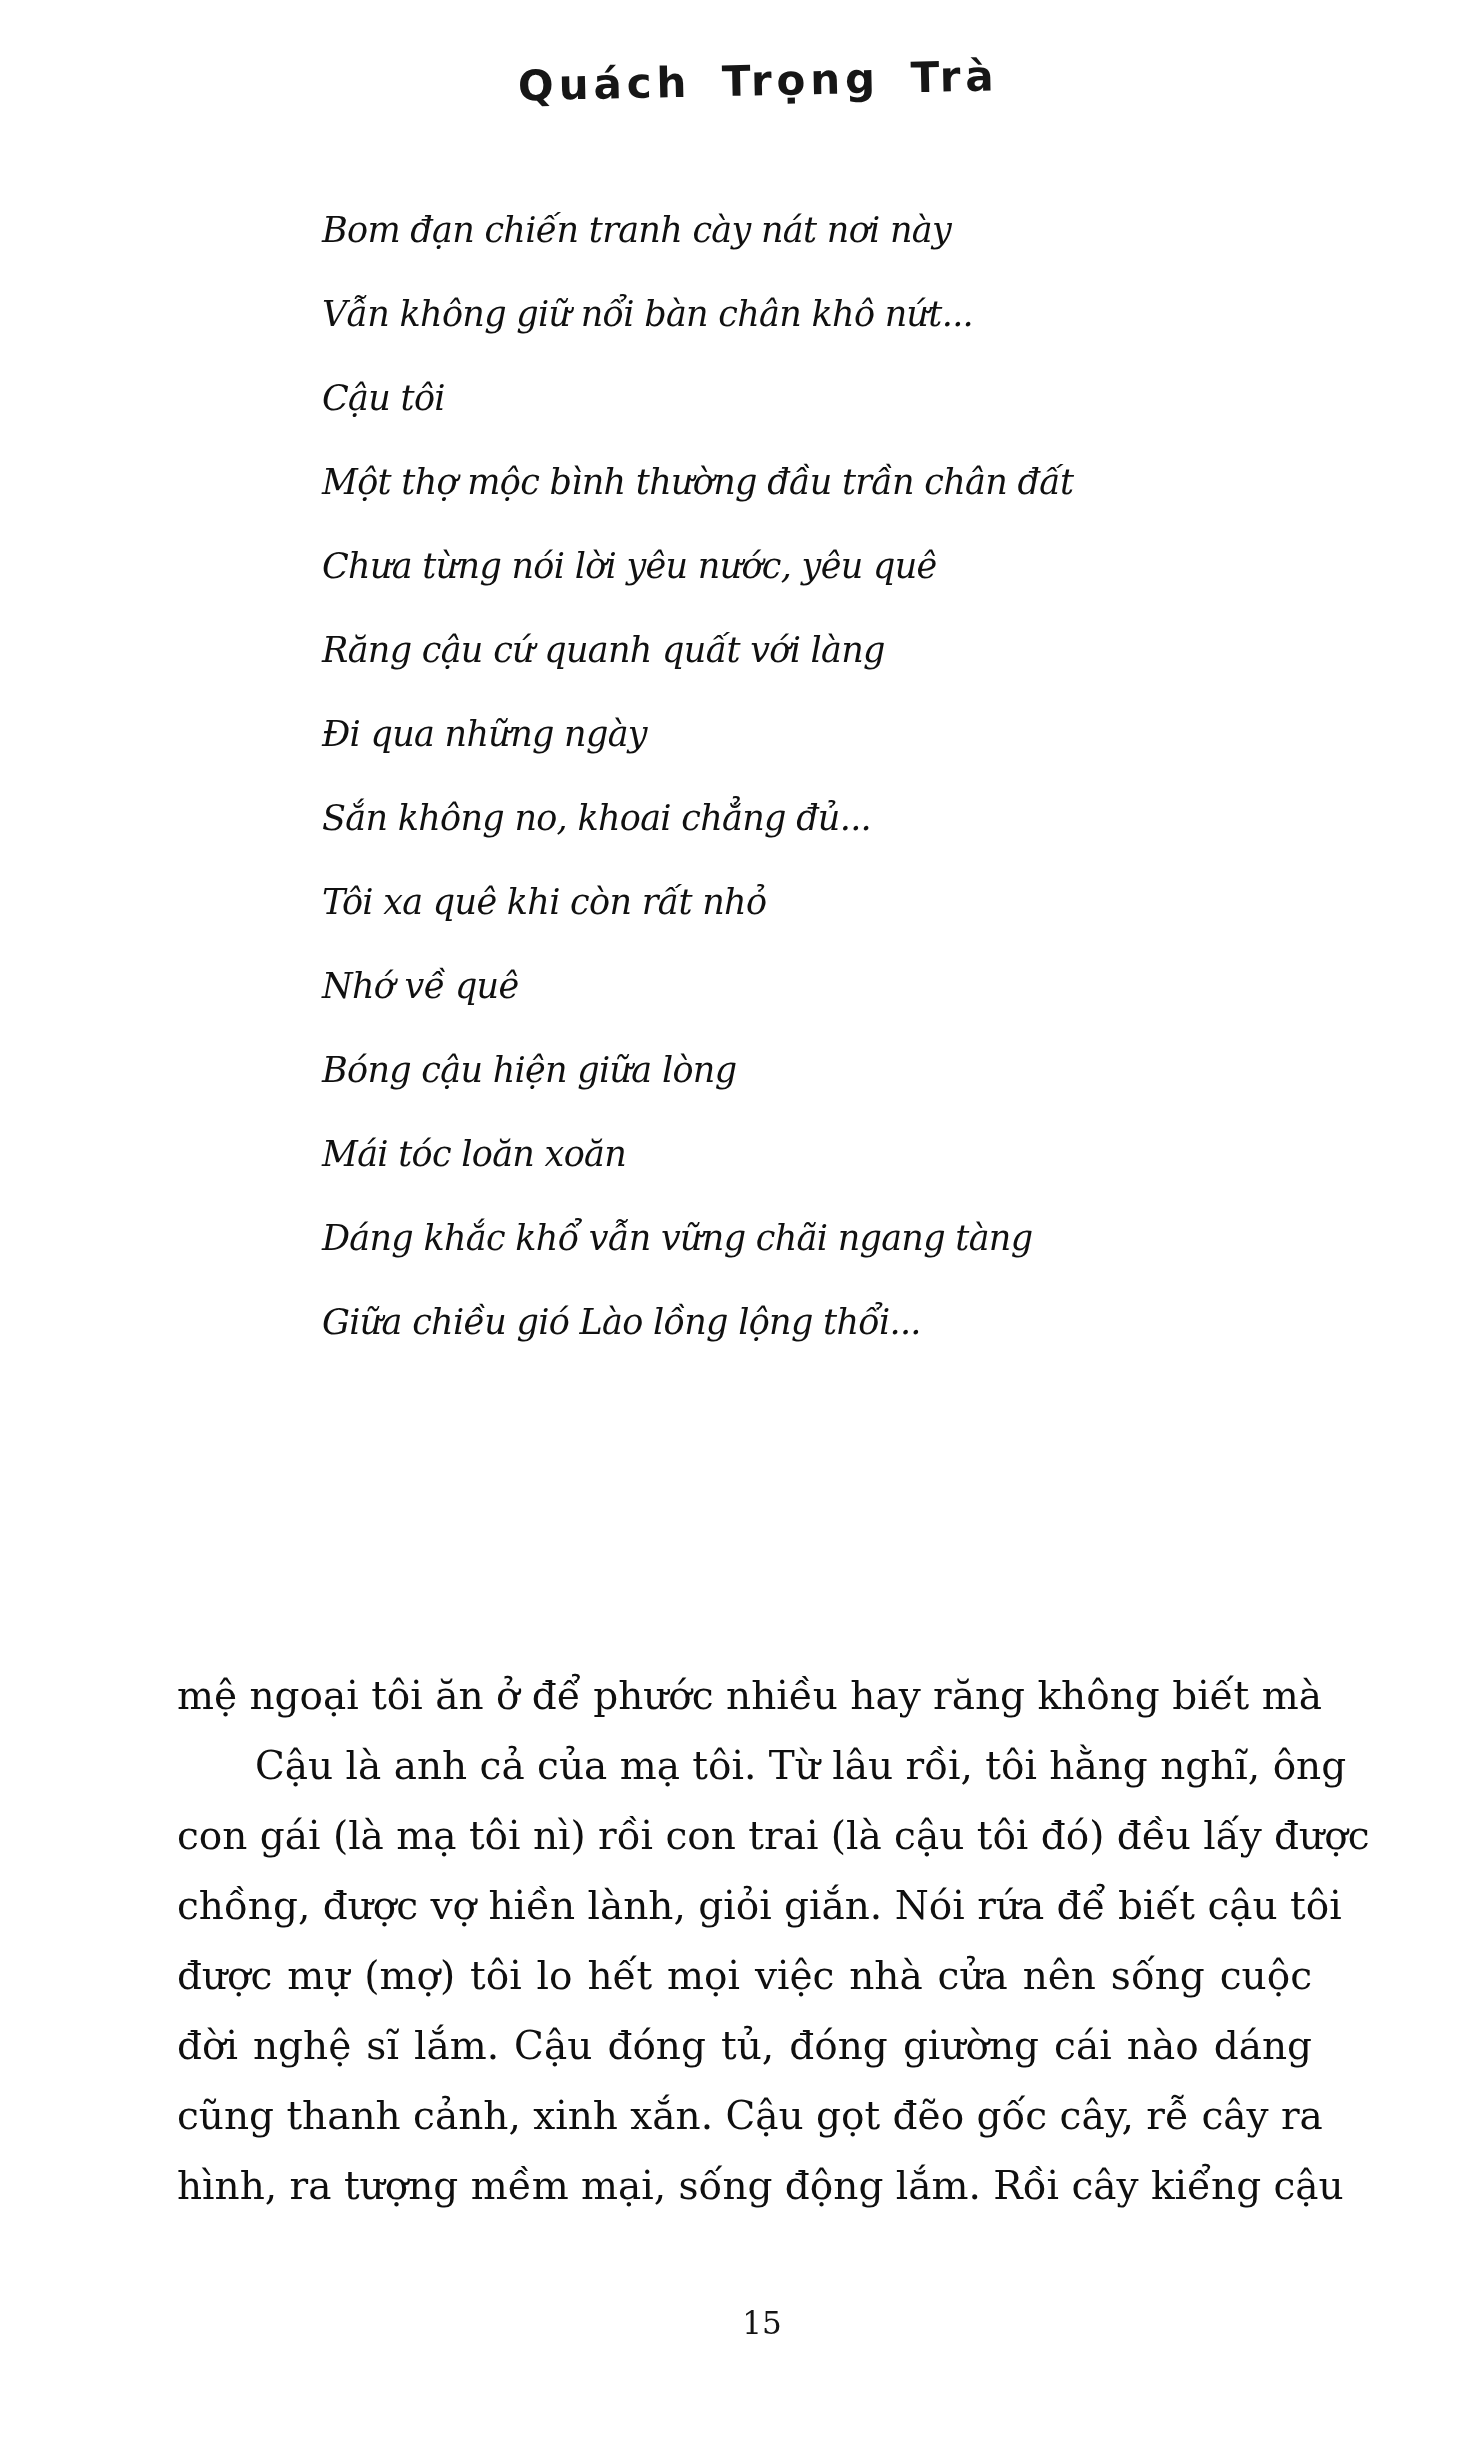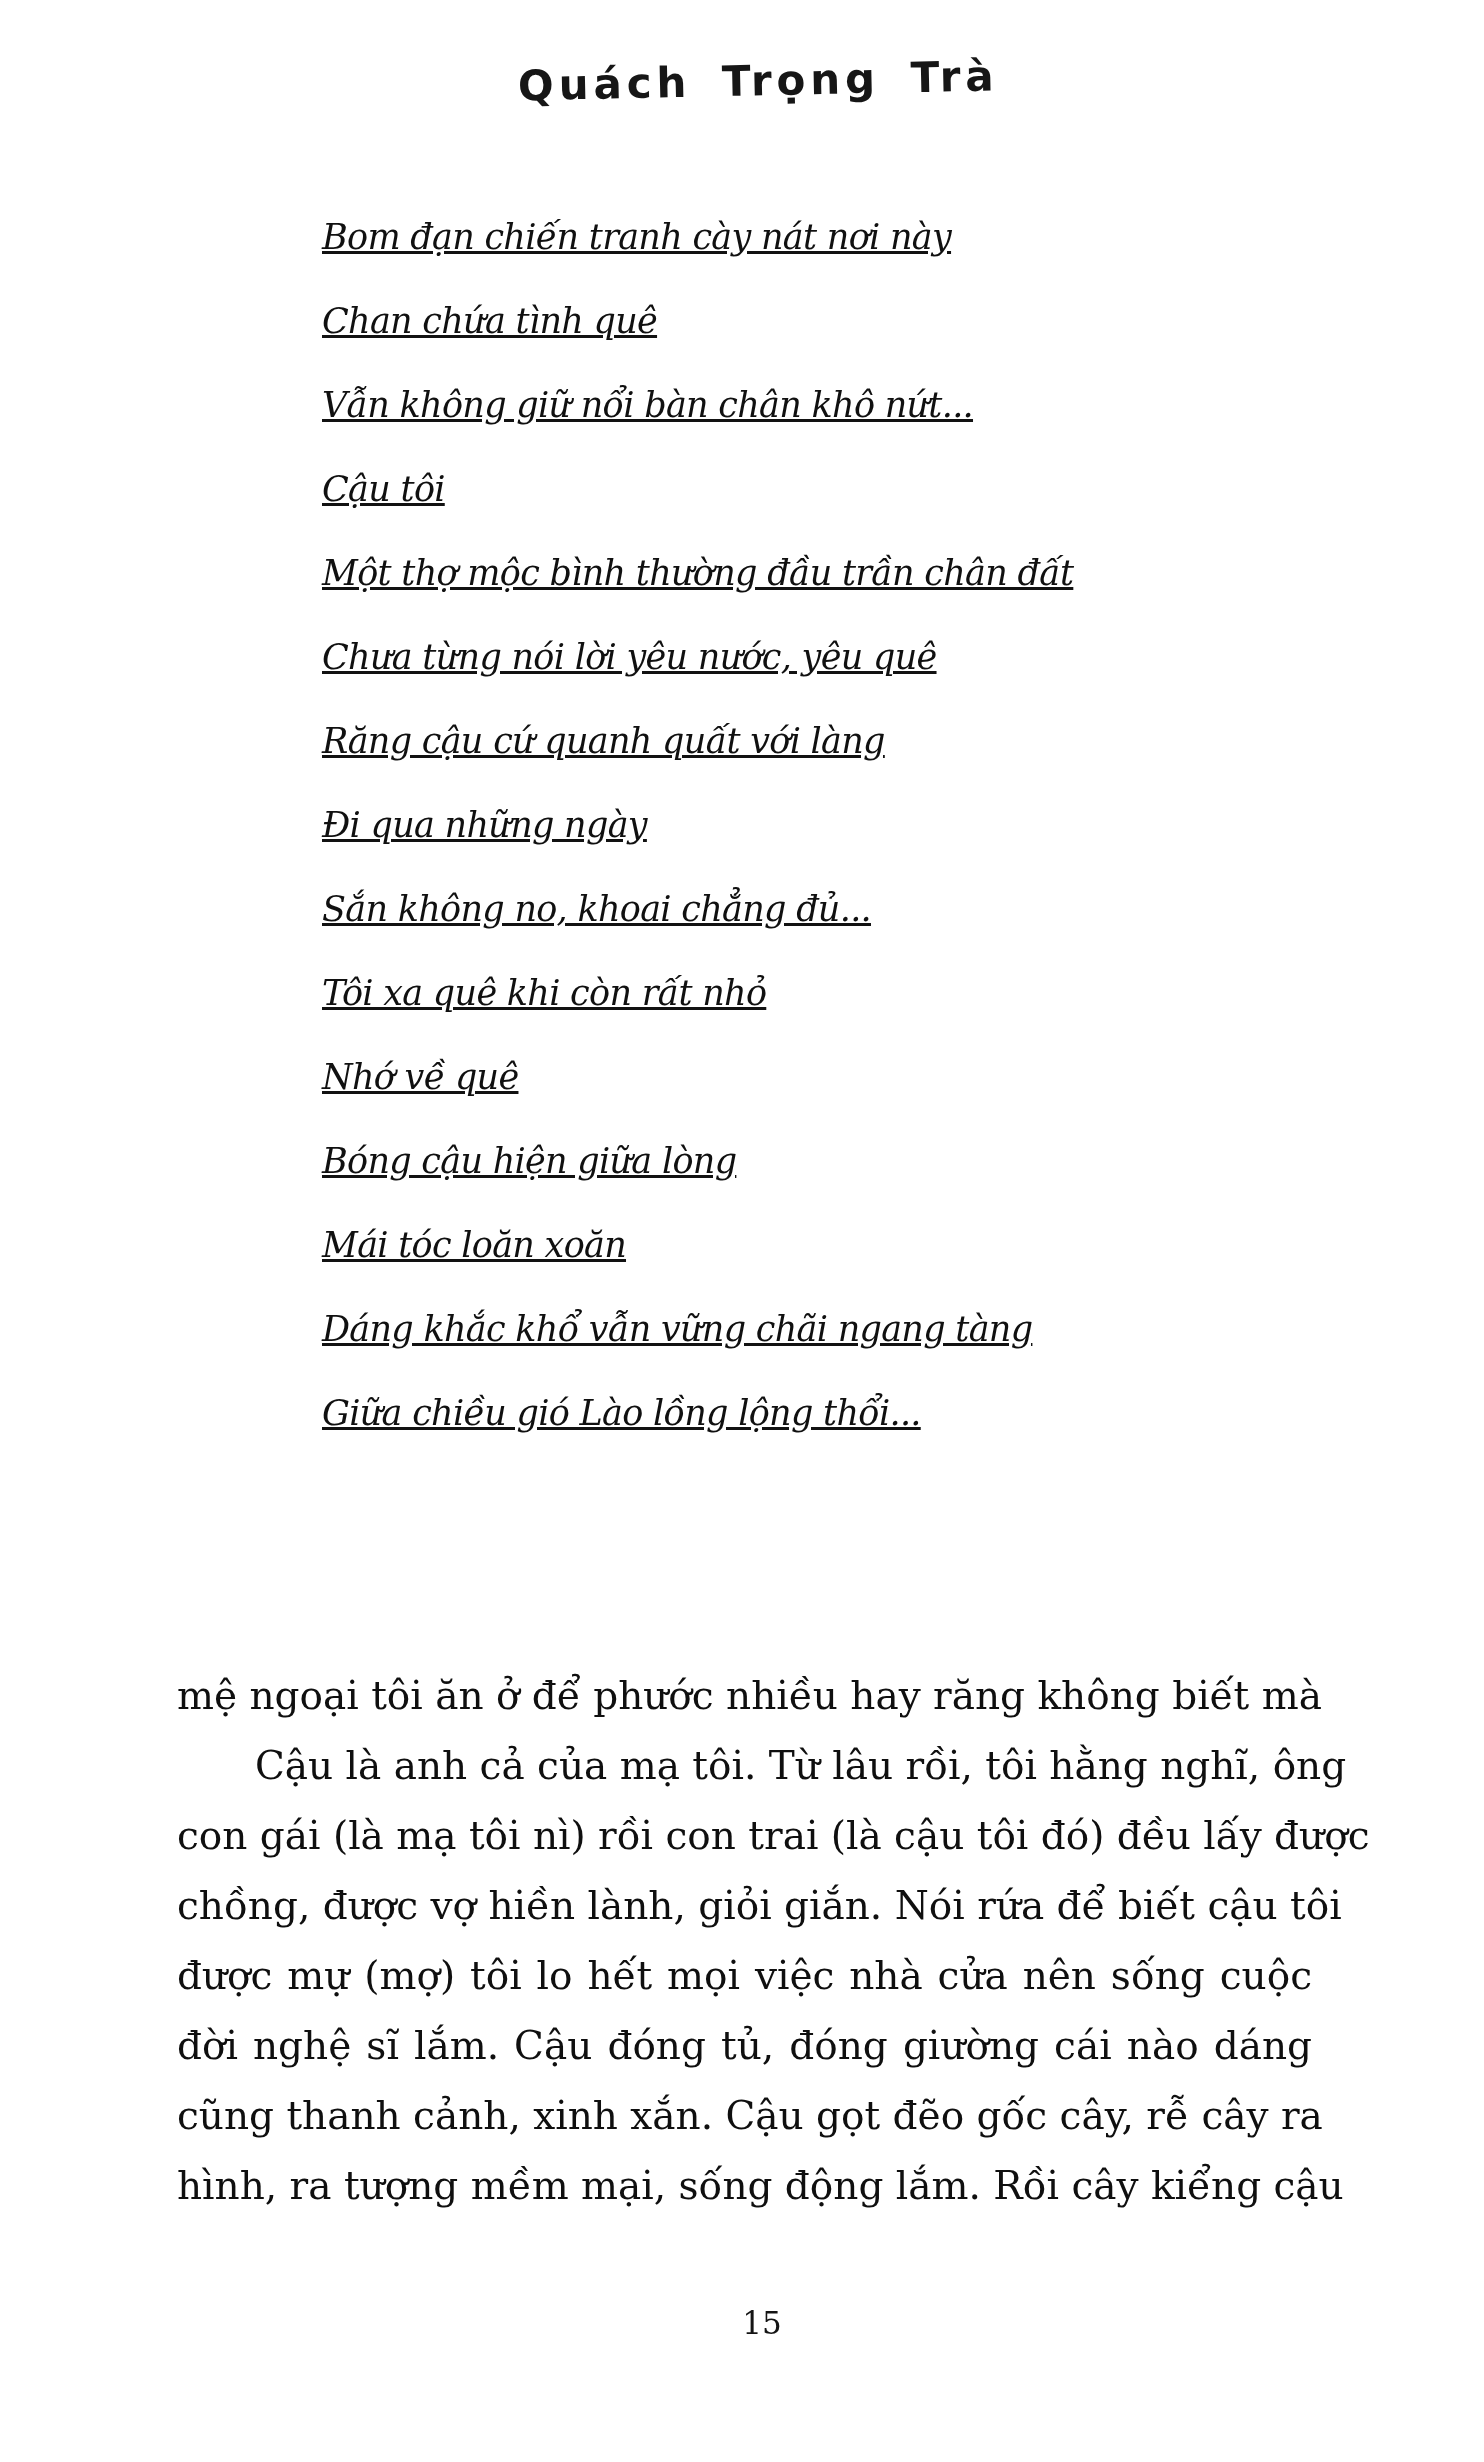--- a/index.html
+++ b/index.html
@@ -28,24 +28,23 @@
     font-weight: bold;
     letter-spacing: 4.9px;
     word-spacing: 11.2px;
     color: #161616;
     transform: rotate(-1.2deg);
     white-space: nowrap;
   }
   
   .poem {
     position: absolute;
-    top: 195px;
+    top: 188px;
     left: 322px;
     width: 910px;
-    text-decoration: underline;
   }
   .poem-line {
     height: 84px;
     line-height: 84px;
     font-style: italic;
     font-size: 35px;
     letter-spacing: -0.7px;
     white-space: nowrap;
     color: #101010;
   }
@@ -80,21 +79,20 @@
 </style>
 </head>
 <body>
 
 <div class="page">
 
   <div class="author">Quách Trọng Trà</div>
 
   <div class="poem">
     <div class="poem-line">Bom đạn chiến tranh cày nát nơi này</div>
-    <div class="poem-line">Chan chứa tình quê</div>
     <div class="poem-line">Vẫn không giữ nổi bàn chân khô nứt...</div>
     <div class="poem-line">Cậu tôi</div>
     <div class="poem-line">Một thợ mộc bình thường đầu trần chân đất</div>
     <div class="poem-line">Chưa từng nói lời yêu nước, yêu quê</div>
     <div class="poem-line">Răng cậu cứ quanh quất với làng</div>
     <div class="poem-line">Đi qua những ngày</div>
     <div class="poem-line">Sắn không no, khoai chẳng đủ...</div>
     <div class="poem-line">Tôi xa quê khi còn rất nhỏ</div>
     <div class="poem-line">Nhớ về quê</div>
     <div class="poem-line">Bóng cậu hiện giữa lòng</div>

